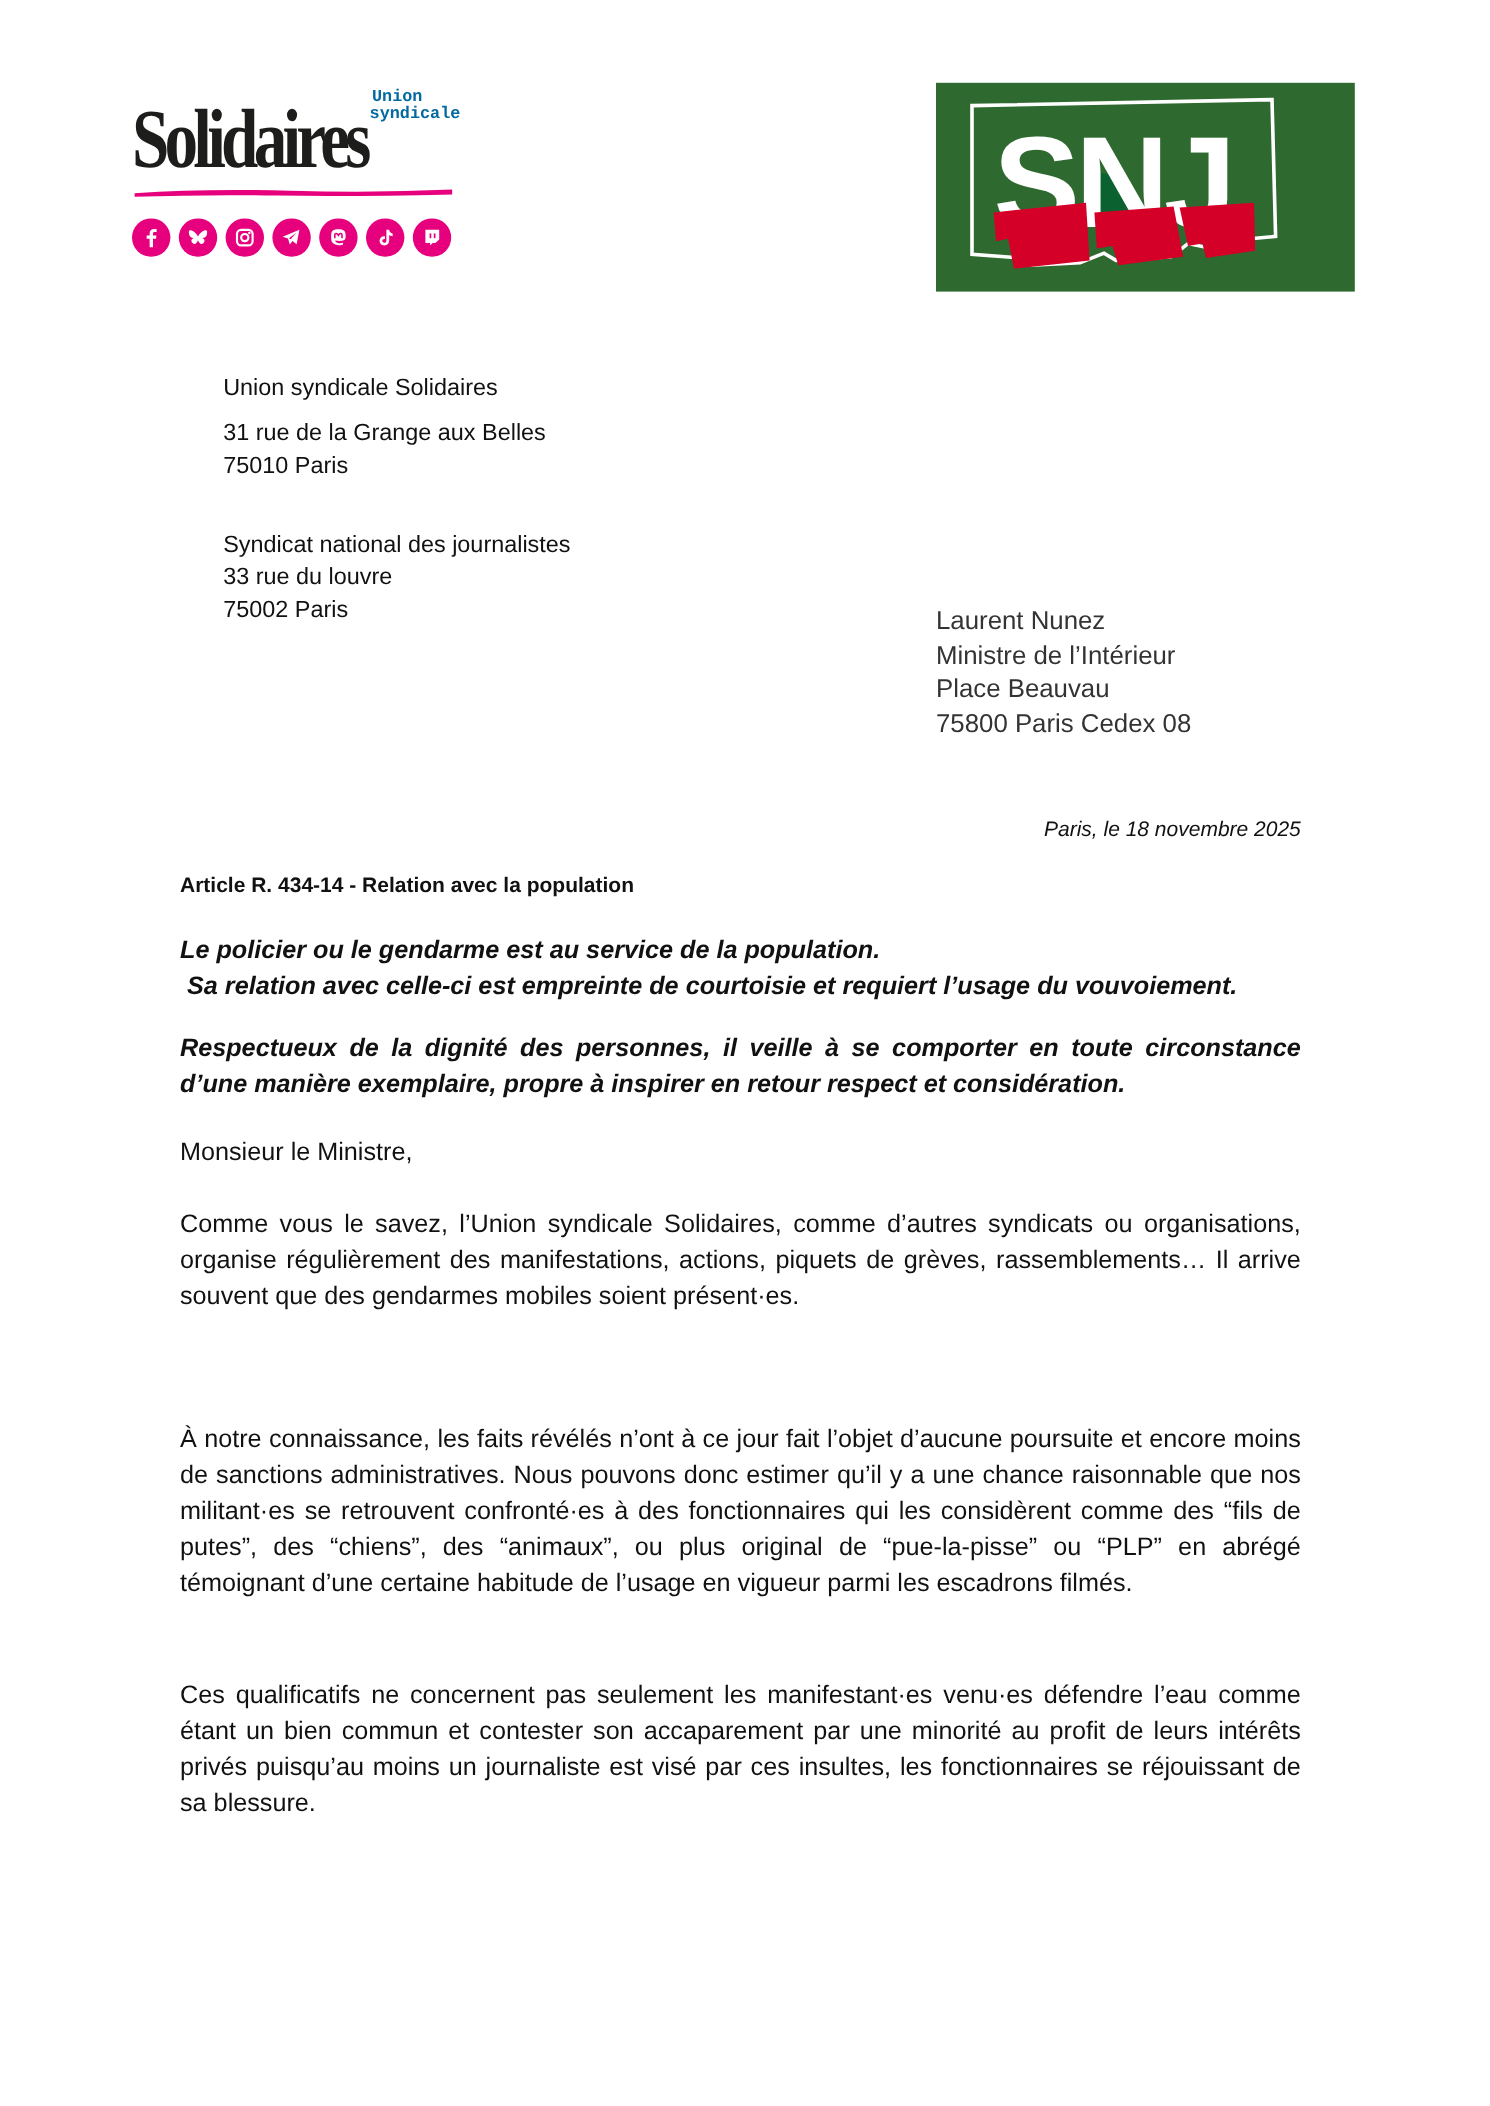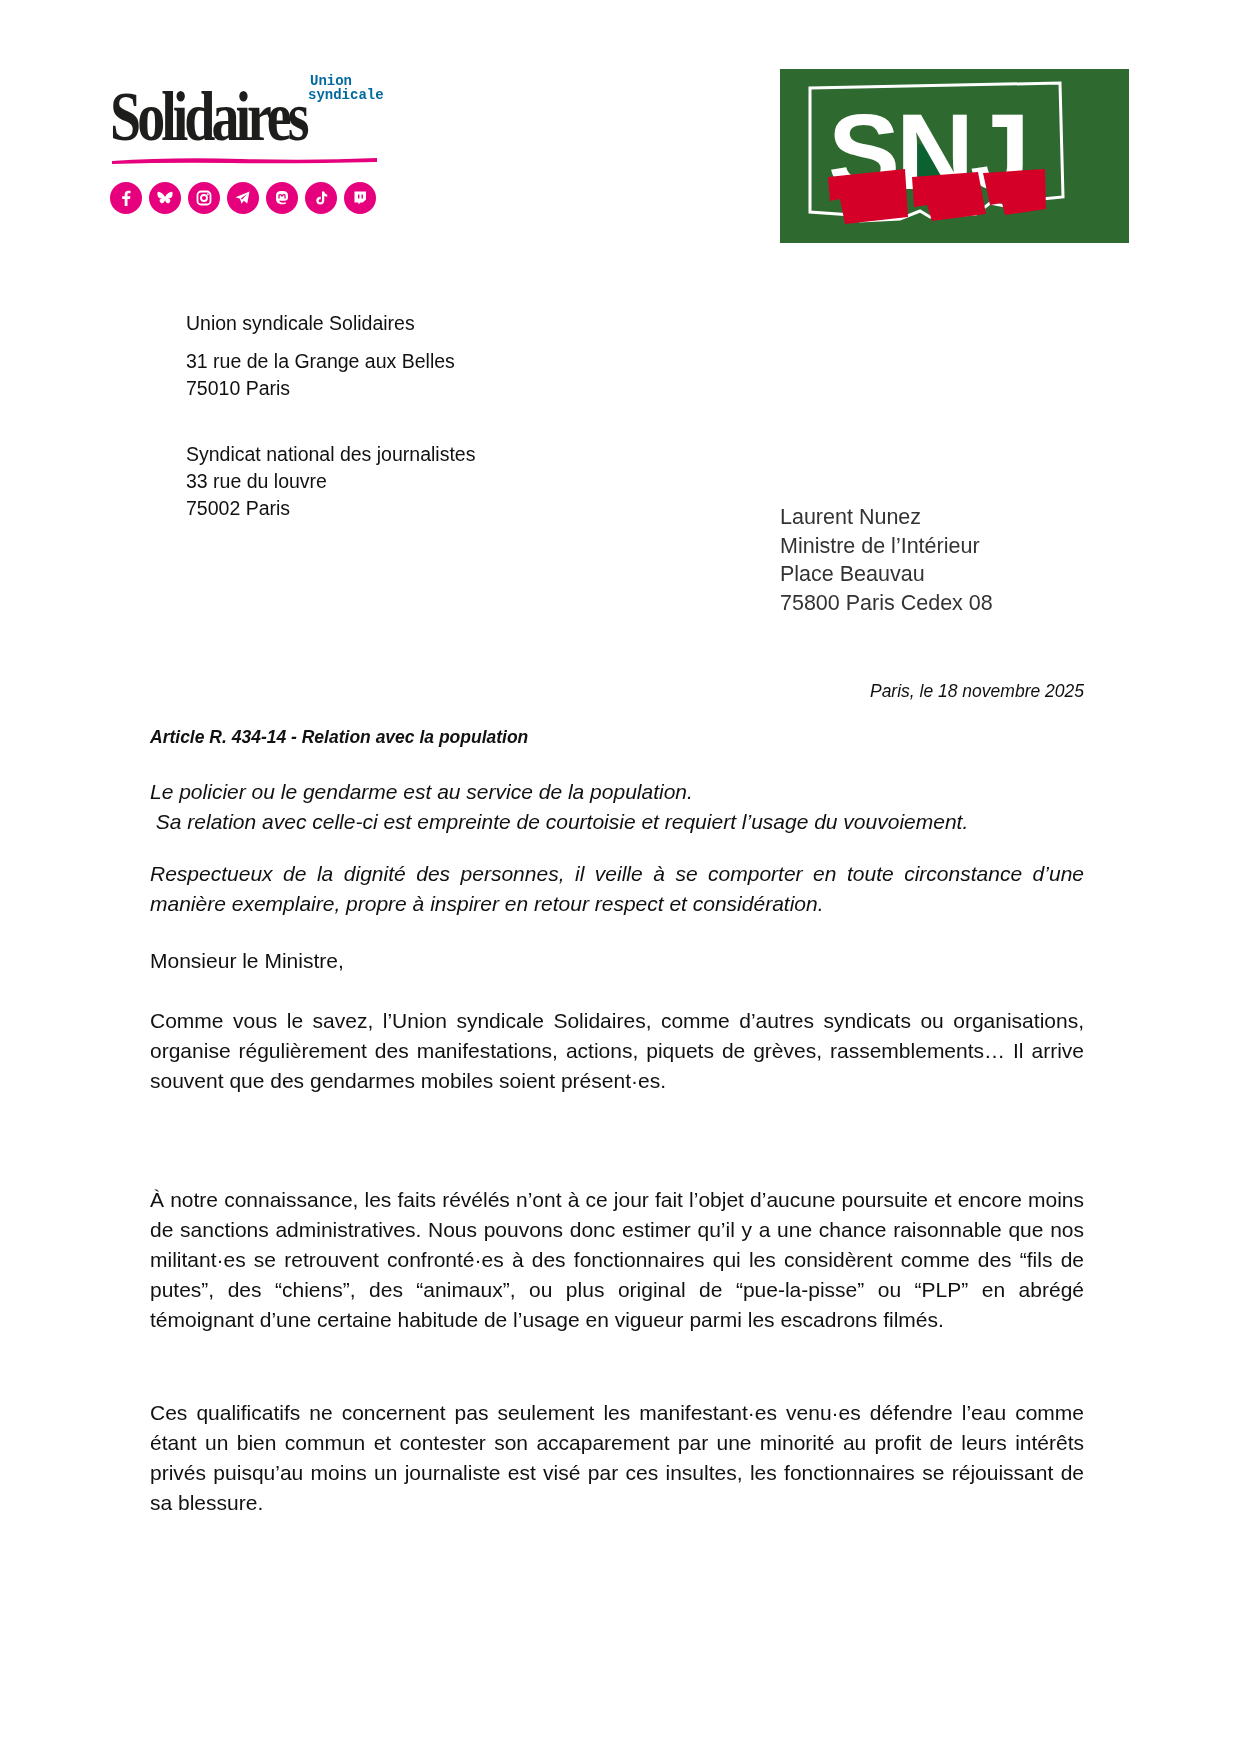--- a/index.html
+++ b/index.html
@@ -22,24 +22,24 @@
 
   
   .t { font-size: 19.5px; line-height: 27px; }
   .addr { left: 150px; margin-left: 36px; }
   #sender1 { top: 310px; }
   #sender2 { top: 348px; }
   #sender3 { top: 441px; }
   #recipient { left: 780px; top: 503px; font-size: 21.5px; line-height: 28.5px; color: #333; }
 
   #date { right: 158px; top: 681px; font-size: 17.5px; font-style: italic; }
-  #article-title { left: 150px; top: 727px; font-size: 17.5px; font-style: italic; font-weight: bold; }
+  #article-title { left: 150px; top: 727px; font-size: 17.5px; font-weight: bold; }
 
   .body { left: 150px; width: 934px; text-align: justify; font-size: 21px; line-height: 30px; }
-  .it { font-style: italic; }
+  .it { font-style: italic; font-weight: bold; }
   #q1 { top: 777px; text-align: left; }
   #q2 { top: 859px; }
   #greeting { top: 946px; }
   #p1 { top: 1006px; }
   #p2 { top: 1185px; }
   #p3 { top: 1398px; }
   .line { display: block; }
 </style>
 </head>
 <body>

